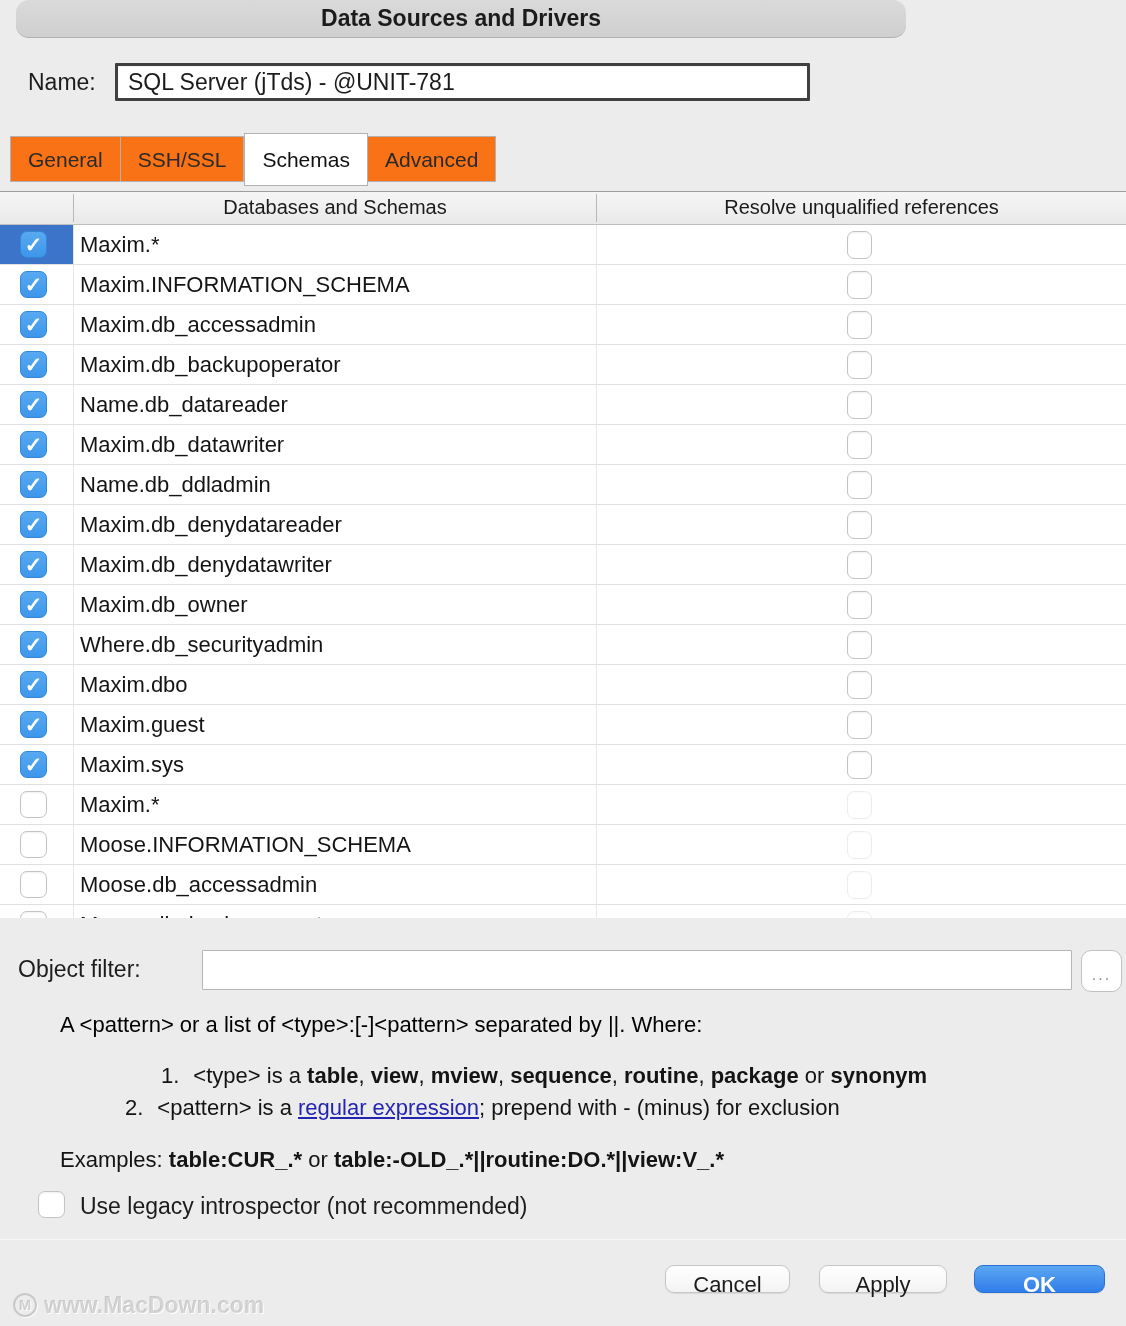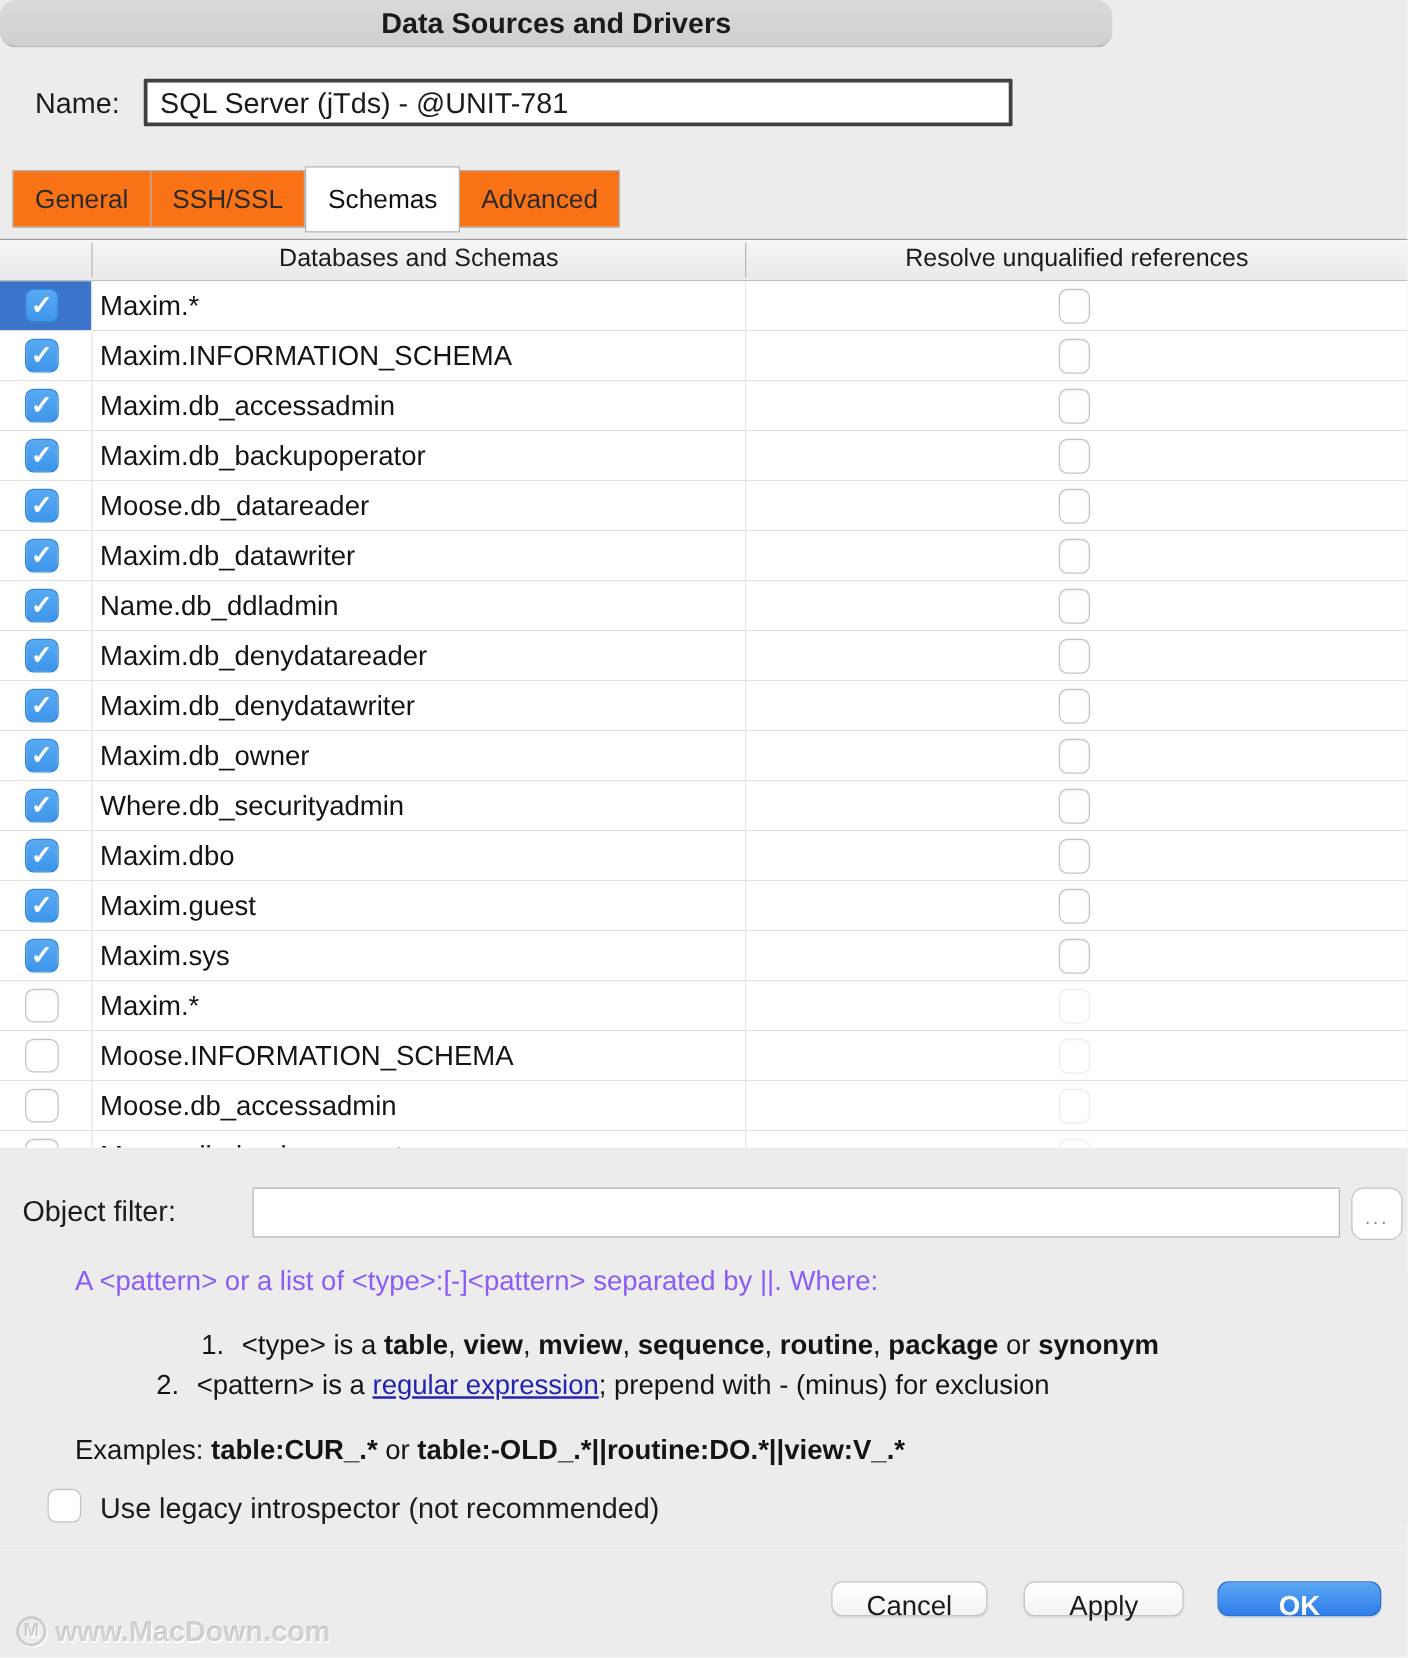--- a/index.html
+++ b/index.html
@@ -7,21 +7,21 @@
   body {
     position:relative;
     background:#ececec;
     font-family:"Liberation Sans", sans-serif;
     color:#1c1c1c;
     overflow:hidden;
   }
 
   
   .titlebar {
-    position:absolute; top:0; left:0; width:890px; height:38px;
+    position:absolute; top:0; left:16px; width:890px; height:38px;
     background:linear-gradient(#dadada,#cfcfcf);
     border-bottom:1px solid #b0b0b0;
     border-radius:13px;
   }
   .titlebar .title {
     text-align:center; line-height:37px; font-size:23px; font-weight:bold; color:#1b1b1b;
   }
 
   
   .name-label { position:absolute; left:28px; top:69px; font-size:23px; white-space:nowrap; }
@@ -93,21 +93,21 @@
   }
   .of-browse {
     position:absolute; left:1081px; top:950px; width:41px; height:42px;
     background:#fff; border:1px solid #c2c2c2; border-radius:10px;
     color:#8d8d8d; font-size:16px; letter-spacing:2px;
     display:flex; align-items:flex-end; justify-content:center; padding-bottom:7px;
     font-family:inherit;
   }
 
   
-  .help-intro { position:absolute; left:60px; top:1012px; font-size:22px; white-space:nowrap; color:#8b5cf6; }
+  .help-intro { position:absolute; left:60px; top:1012px; font-size:22px; white-space:nowrap; color:#000000; }
   .help-item { position:absolute; font-size:22px; white-space:nowrap; color:#141414; }
   .help-item .num { display:inline-block; margin-right:14px; }
   .help-item1 { left:125px; top:1063px;margin-left:36px; }
   .help-item2 { left:125px; top:1095px; }
   .examples { position:absolute; left:60px; top:1147px; font-size:22px; white-space:nowrap; color:#141414; }
   .bold { font-weight:bold; }
   .link { color:#2424b2; text-decoration:underline; }
 
   
   .legacy-cb {
@@ -196,21 +196,21 @@
         <div class="cell-check">
           <span class="cb on"></span>
         </div>
         <div class="cell-name">Maxim.db_backupoperator</div>
         <span class="cb cb-resolve"></span>
       </div>
       <div class="row">
         <div class="cell-check">
           <span class="cb on"></span>
         </div>
-        <div class="cell-name">Moose.db_datareader</div>
+        <div class="cell-name">Name.db_datareader</div>
         <span class="cb cb-resolve"></span>
       </div>
       <div class="row">
         <div class="cell-check">
           <span class="cb on"></span>
         </div>
         <div class="cell-name">Maxim.db_datawriter</div>
         <span class="cb cb-resolve"></span>
       </div>
       <div class="row">

